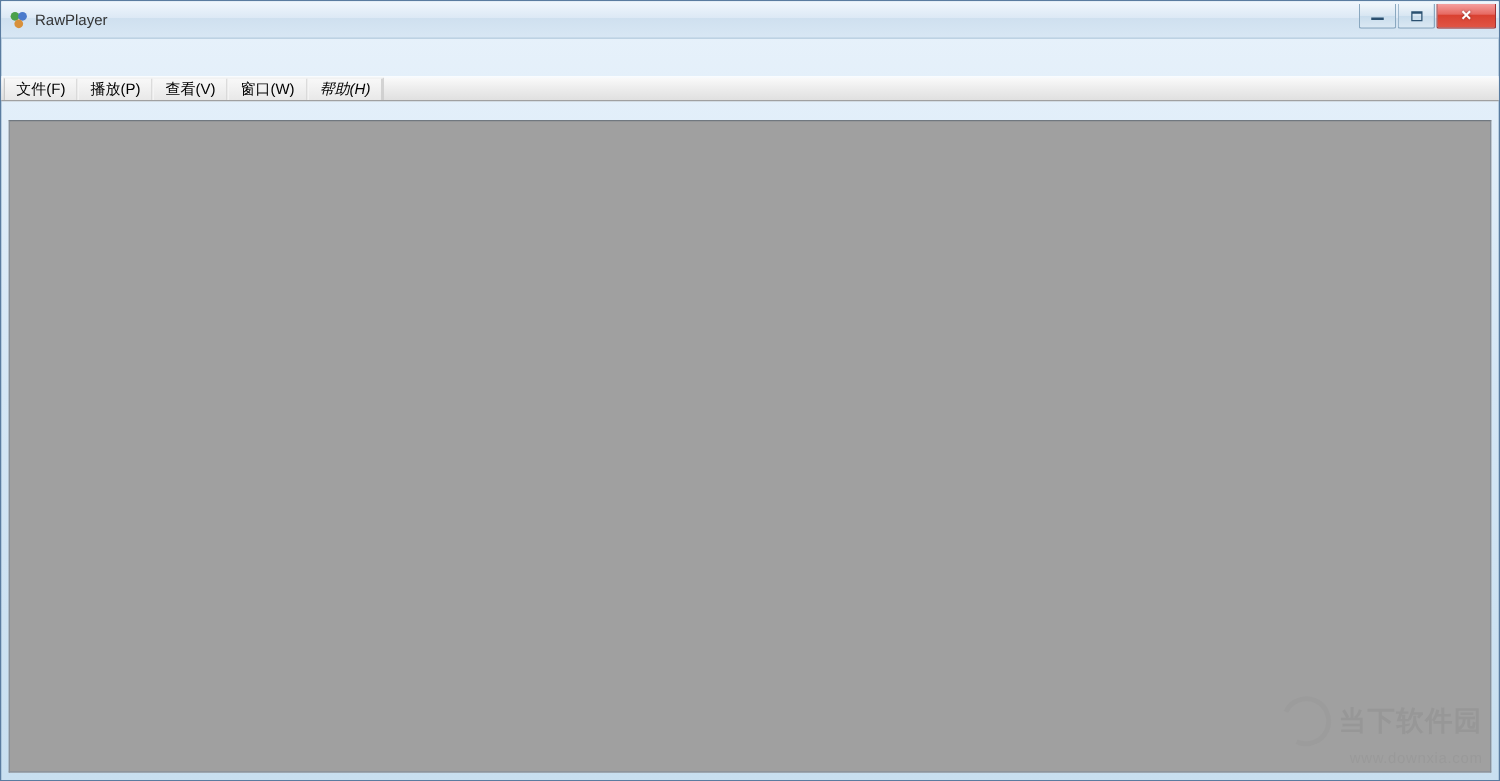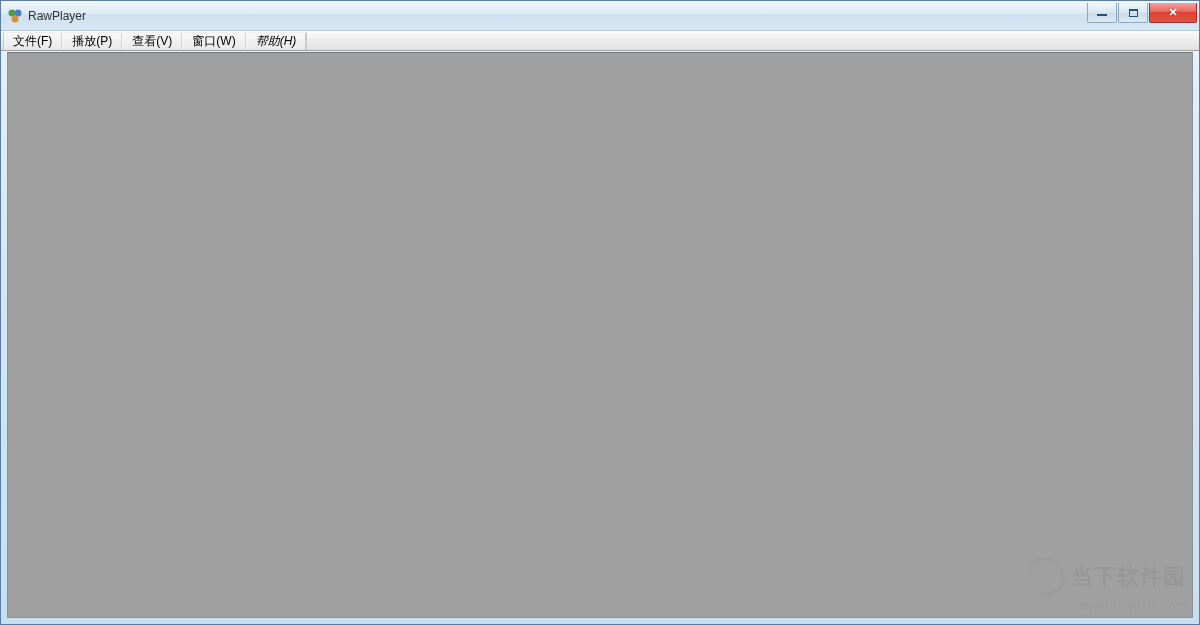--- a/index.html
+++ b/index.html
@@ -21,20 +21,21 @@
     .window {
       position: absolute;
       top: 0;
       left: 0;
       width: 1200px;
       height: 625px;
       border: 1px solid #5a7ca0;
       background: linear-gradient(to bottom, #e8f2fb 0%, #d4e6f5 50%, #c8dff0 100%);
       display: flex;
       flex-direction: column;
+      gap: 14px;
     }
     
     .titlebar {
       height: 30px;
       background: linear-gradient(to bottom, #f0f7fd 0%, #dde9f5 45%, #cfe0ef 46%, #d8e7f4 100%);
       display: flex;
       align-items: center;
       padding: 0 2px 0 6px;
       border-bottom: 1px solid #b0c8dc;
     }
@@ -109,20 +110,21 @@
     }
     
     .menubar {
       height: 20px;
       background: linear-gradient(to bottom, #fafafa 0%, #ececec 50%, #e0e0e0 100%);
       border-top: 1px solid #fff;
       border-bottom: 1px solid #a0a0a0;
       display: flex;
       align-items: stretch;
       padding: 0 2px;
+      margin-top: 16px;
     }
     
     .menubar-inner {
       display: flex;
       align-items: stretch;
       border: 1px solid #c8c8c8;
       border-top-color: #f0f0f0;
       border-bottom: none;
       background: linear-gradient(to bottom, #f8f8f8, #e8e8e8);
       height: 100%;

